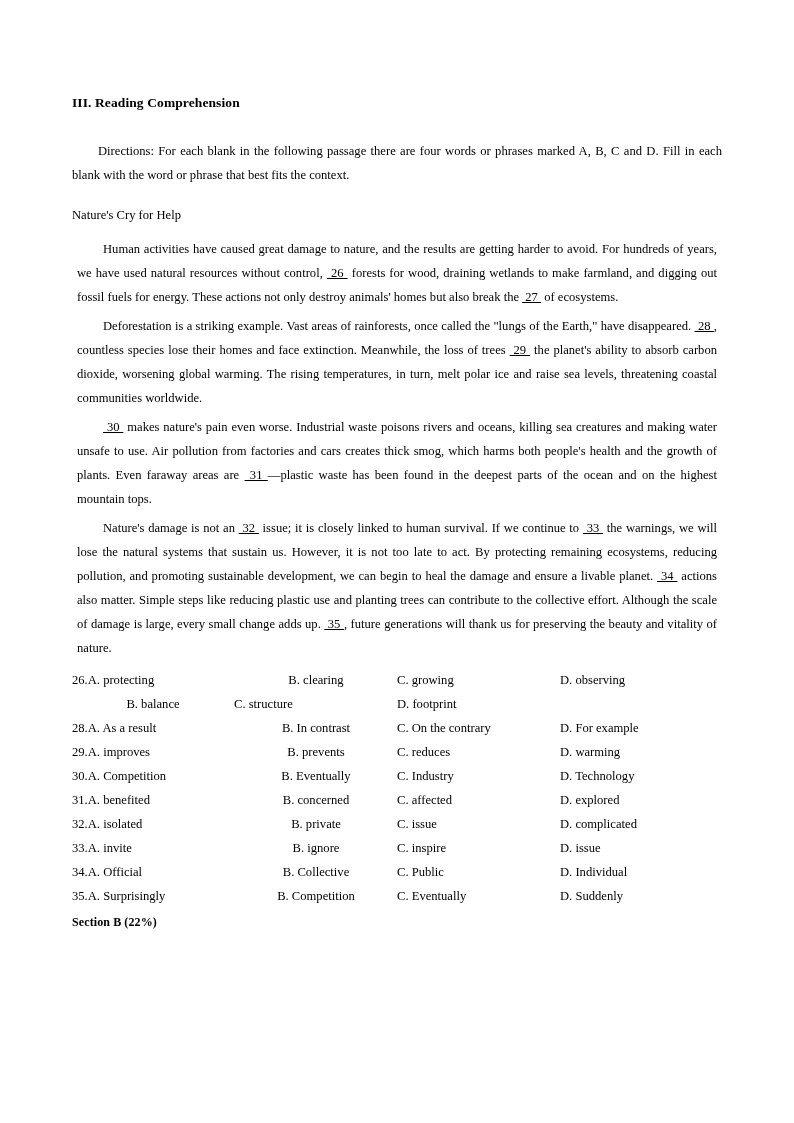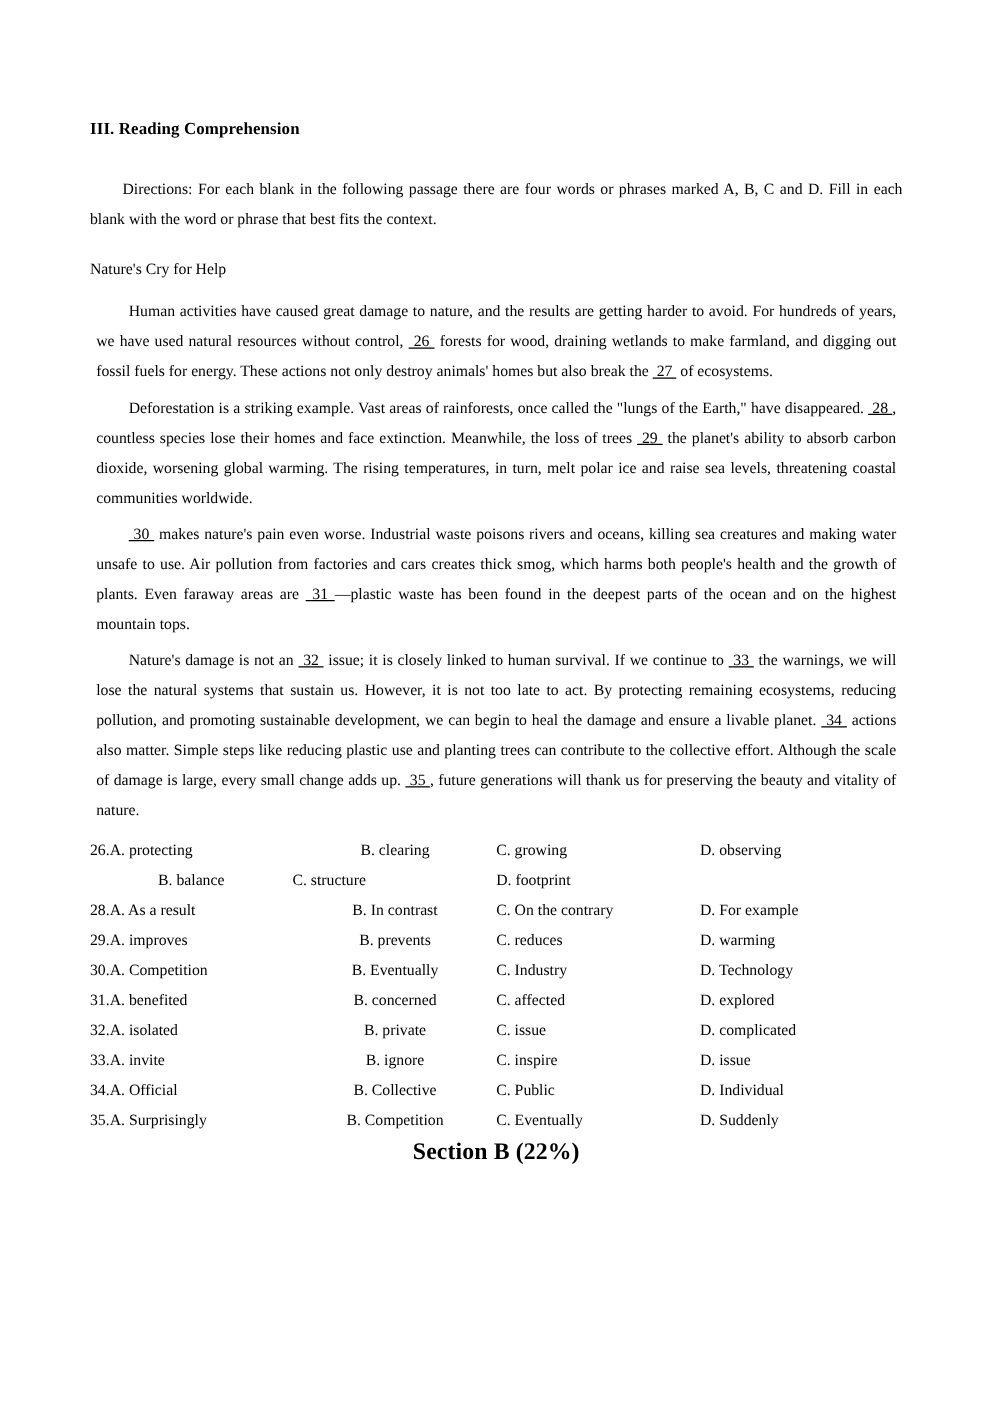--- a/index.html
+++ b/index.html
@@ -37,25 +37,24 @@
   }
   .h-section {
     font-weight: bold;
     font-size: 13.5px;
     line-height: 16px;
     margin: 0 0 16px 0;
     letter-spacing: 0.1px;
   }
   .h-section-bottom {
     font-weight: bold;
-    font-size: 19px;
+    font-size: 12px;
     line-height: 16px;
     margin: 6px 0 0 0;
     letter-spacing: 0.1px;
-    text-align: center;
   }
 
   
   .para {
     font-size: 12.6px;
     line-height: 24px;
     margin: 0;
     text-align: justify;
     text-justify: inter-word;
   }

